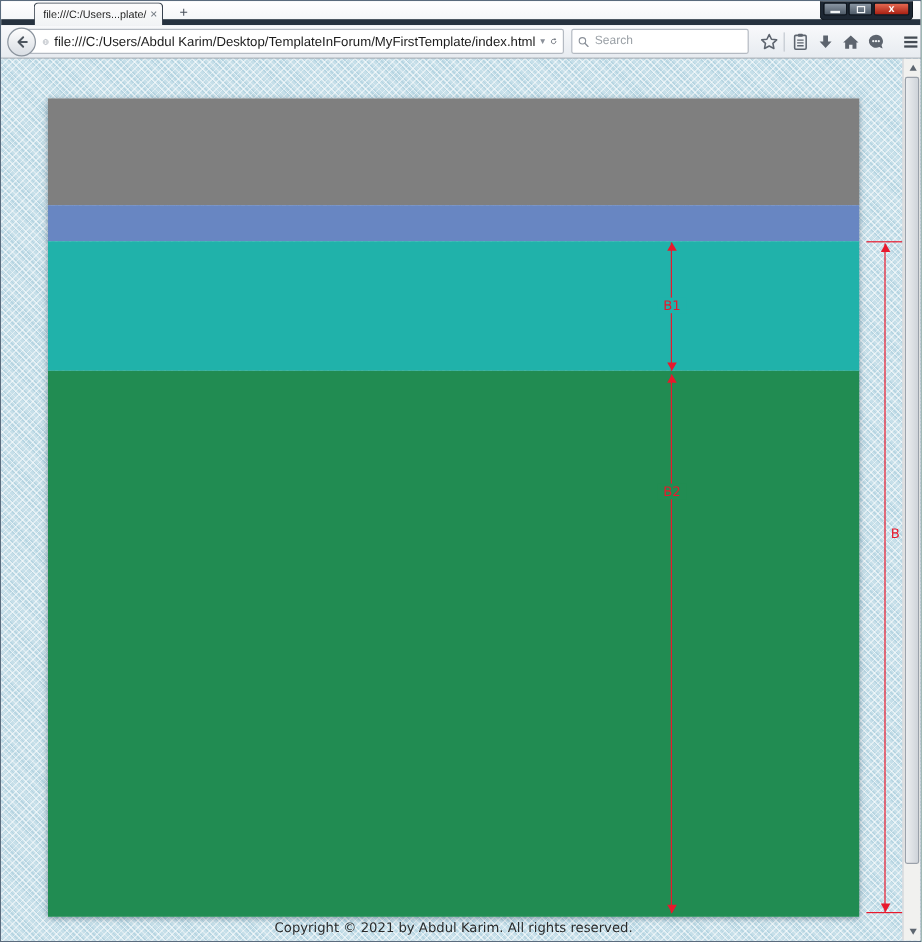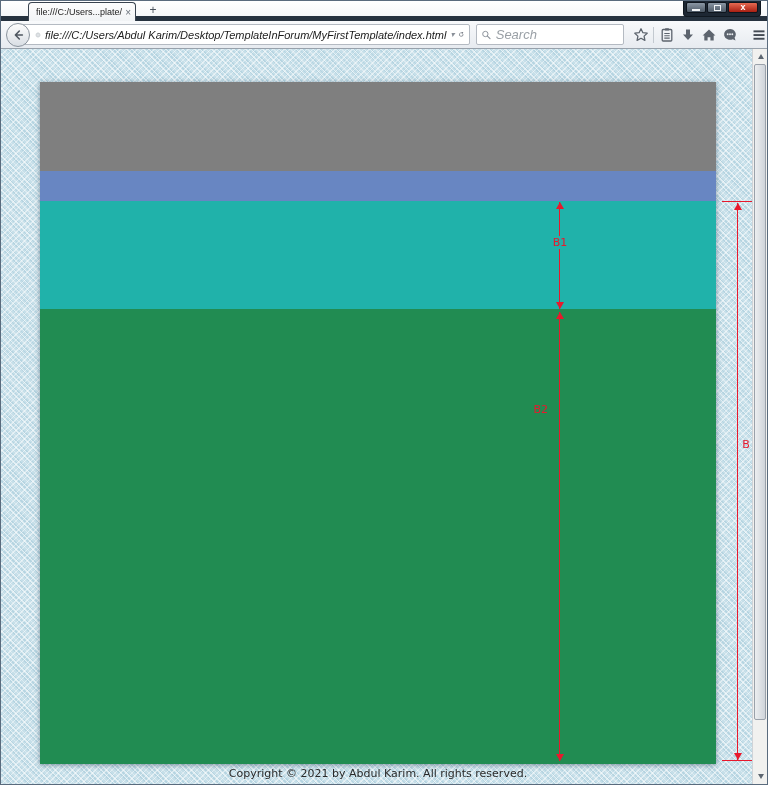--- a/index.html
+++ b/index.html
@@ -49,32 +49,32 @@
     display:flex; align-items:center; padding:0 5px; position:relative;
   }
   .back-btn {
     width:24px; height:24px; border-radius:50%; flex:0 0 auto;
     background:linear-gradient(#fdfdfd,#d9dee4); border:1px solid #8a939d;
     display:flex; align-items:center; justify-content:center; z-index:2; cursor:pointer;
   }
   .url-bar {
     width:452px; height:21px; margin-left:-12px; flex:0 0 auto;
     background:#fff; border:1px solid #b4bac2; border-radius:2px;
-    display:flex; align-items:center; padding:0 4px 0 16px; overflow:hidden;font-style:italic;
+    display:flex; align-items:center; padding:0 4px 0 16px; overflow:hidden;
   }
   .url-text { font-size:11px; color:#1c1c1c; white-space:nowrap; flex:1; margin-left:4px; cursor:text; }
   .url-dropdown { color:#8a9099; font-size:8px; padding:0 4px; cursor:pointer; }
   .search-box {
     width:148px; height:21px; margin-left:6px; flex:0 0 auto;
     background:#fff; border:1px solid #b4bac2; border-radius:2px;
     display:flex; align-items:center; padding:0 4px;
   }
   .search-input {
-    border:none; outline:none; width:100%; font-size:13px; color:#333;
-    font-family:"Liberation Sans", sans-serif; background:transparent; margin-left:4px;font-style:italic;
+    border:none; outline:none; width:100%; font-size:10px; color:#333;
+    font-family:"Liberation Sans", sans-serif; background:transparent; margin-left:4px;
   }
   .search-input::placeholder { color:#9aa0a6; }
   .tb-icons { display:flex; align-items:center; margin-left:6px; }
   .tb-btn { width:21px; height:22px; display:flex; align-items:center; justify-content:center; cursor:pointer; }
   .tb-sep { width:1px; height:16px; background:#c3c9d0; margin:0 2px; }
   .tb-btn.menu { margin-left:8px; }
 
   
   .viewport {
     position:relative; height:735px; overflow:hidden;
@@ -224,26 +224,26 @@
       <div class="block" style="height: 30px; background: rgb(104, 134, 194);"></div>
       <div class="block" style="height: 108px; background: rgb(32, 178, 170);"></div>
       <div class="block" style="height: 455px; background: rgb(33, 140, 82);"></div>
     </div>
 
     <div class="footer-text">Copyright © 2021 by Abdul Karim. All rights reserved.</div>
 
     <div class="ann vline" style="left:558px; top:153px; height:107px;"></div>
     <div class="arrow-up" style="left:555px; top:153px;"></div>
     <div class="arrow-down" style="left:555px; top:253px;"></div>
-    <div class="ann-label" style="left:547px; top:187px; background:#20b2aa;text-align:center;">B1</div>
+    <div class="ann-label" style="left:547px; top:199px; background:#20b2aa;text-align:center;">B1</div>
 
     <div class="ann vline" style="left:558px; top:263px; height:449px;"></div>
     <div class="arrow-up" style="left:555px; top:263px;"></div>
     <div class="arrow-down" style="left:555px; top:705px;"></div>
-    <div class="ann-label" style="left:523px; top:354px; background:#218c52;text-align:right;">B2</div>
+    <div class="ann-label" style="left:547px; top:354px; background:#218c52;">B2</div>
 
     <div class="ann hline" style="left:721px; top:152px; width:31px;"></div>
     <div class="ann hline" style="left:721px; top:711px; width:31px;"></div>
     <div class="ann vline" style="left:736px; top:154px; height:557px;"></div>
     <div class="arrow-up" style="left:733px; top:154px;"></div>
     <div class="arrow-down" style="left:733px; top:704px;"></div>
     <div class="ann-label" style="left:736px; top:389px; width:18px;">B</div>
 
     <div class="scrollbar">
       <div class="sb-btn up">

